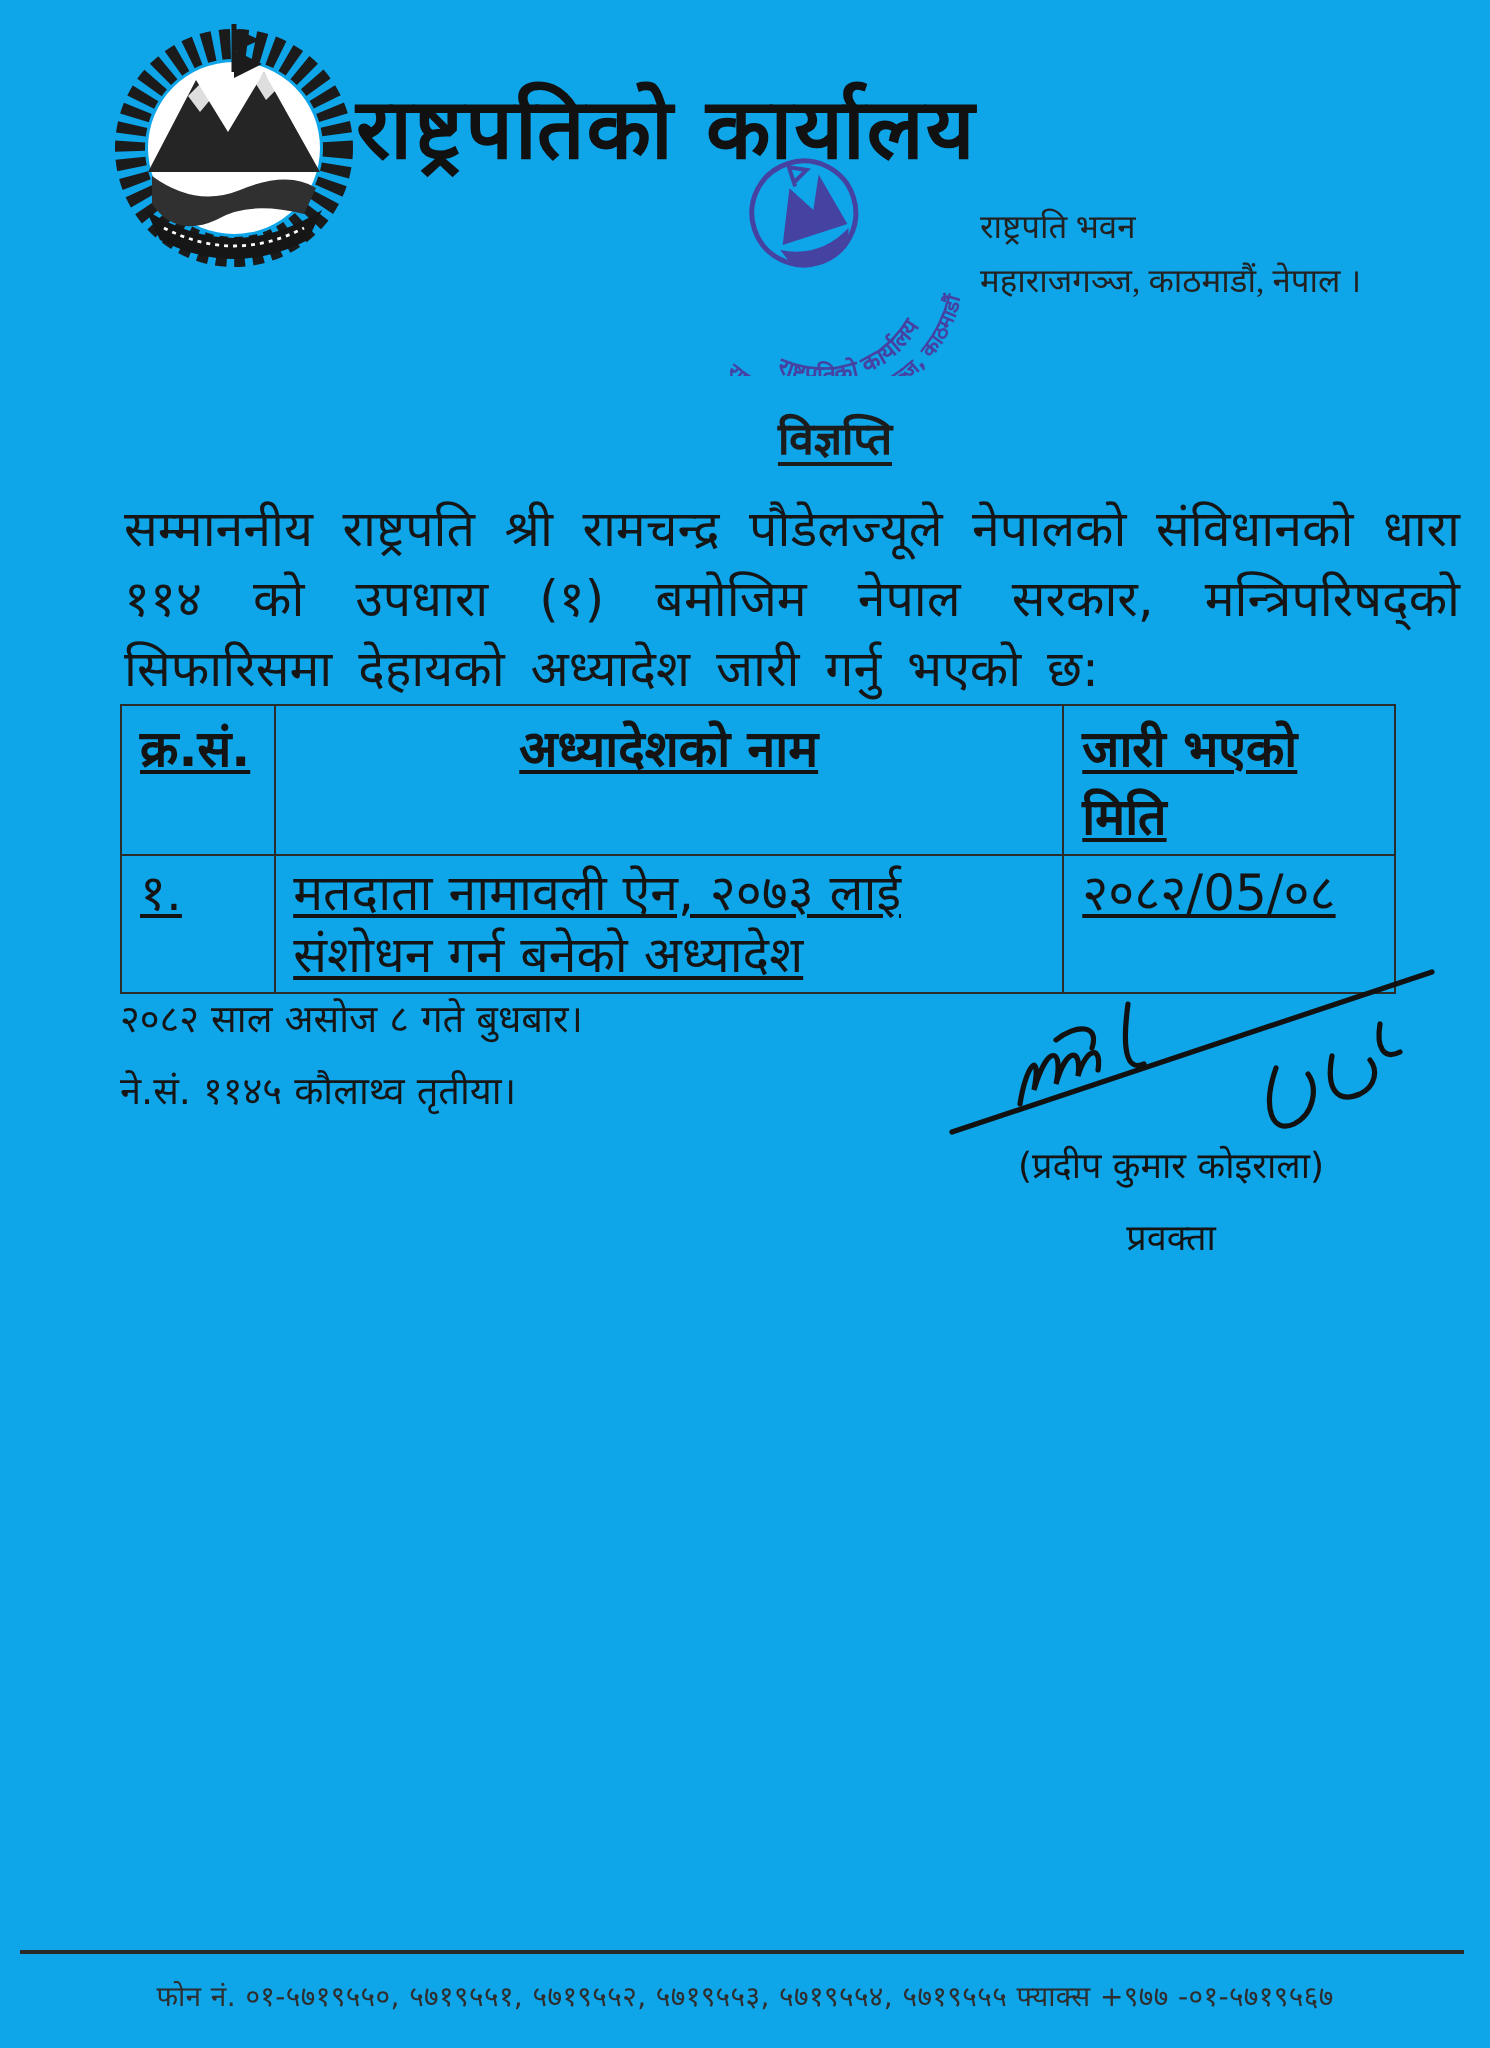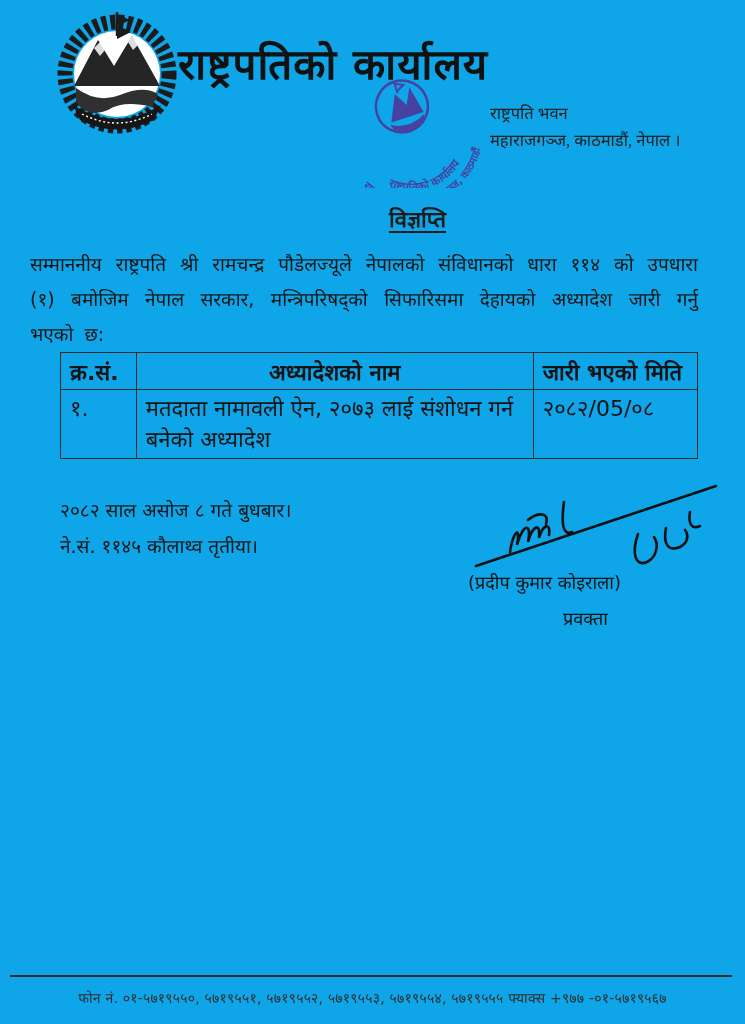--- a/index.html
+++ b/index.html
@@ -26,48 +26,48 @@
     font-size:16.5px;line-height:27px;color:#222;font-family:Liberation Serif, serif;
   }
   
   .notice-title{
     position:absolute;left:0;top:203px;width:745px;
     text-align:center;font-size:22px;font-weight:bold;margin-left:45px;
   }
   .notice-title span{text-decoration:underline;text-underline-offset:4px;}
   
   .body-par{
-    position:absolute;left:30px;top:247px;width:668px;
-    font-size:19px;line-height:35px;text-align:justify;
+    position:absolute;left:62px;top:247px;width:668px;
+    font-size:25px;line-height:35px;text-align:justify;
     word-spacing:5px;color:#161616;
   }
   
   .ord-table{
     position:absolute;left:60px;top:352px;width:638px;
-    border-collapse:collapse;font-size:22px;color:#141414;
+    border-collapse:collapse;font-size:25px;color:#141414;text-decoration:underline;
   }
   .ord-table th,.ord-table td{
     border:1.6px solid #2b2b2b;padding:3px 9px;text-align:left;
     font-weight:normal;vertical-align:top;
   }
   .ord-table th{font-weight:bold;height:28px;}
   .ord-table .col-sn{width:58px;}
   .ord-table .col-name{width:418px;text-align:center;}
   .ord-table .col-date{width:150px;}
   .ord-table td{height:62px;line-height:31px;}
   
   .date-block{
     position:absolute;left:60px;top:492px;width:380px;
     font-size:19px;line-height:36px;color:#161616;
   }
   
   .sig-svg{position:absolute;left:468px;top:472px;width:255px;height:100px;}
   .sig-name{
     position:absolute;left:468px;top:570px;width:235px;
-    text-align:left;font-size:18px;color:#141414;white-space:nowrap;
+    text-align:center;font-size:18px;color:#141414;white-space:nowrap;
   }
   .sig-designation{
     position:absolute;left:468px;top:606px;width:235px;
     text-align:center;font-size:18px;color:#141414;
   }
   
   .footer-rule{
     position:absolute;left:10px;top:975px;width:722px;height:0;
     border-top:2px solid #2a2a2a;
   }

